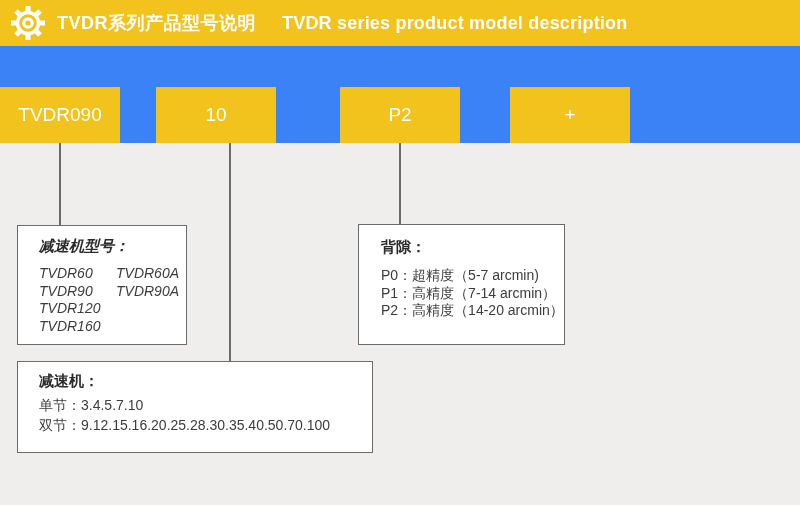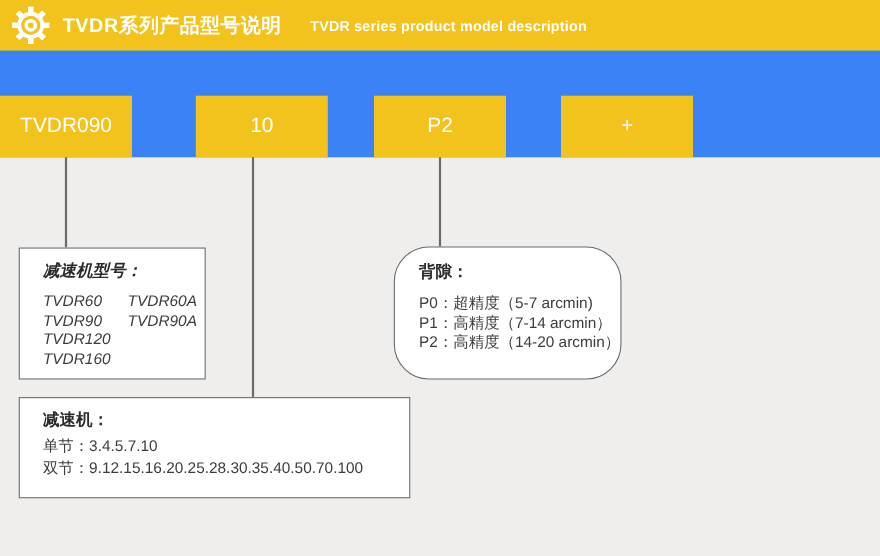--- a/index.html
+++ b/index.html
@@ -11,56 +11,56 @@
   
   .header {
     position: absolute; left: 0; top: 0; width: 800px; height: 46px;
     background: #F2C31C; display: flex; align-items: center;
   }
   .gear-wrap { margin-left: 10px; width: 36px; height: 36px; display: flex; align-items: center; justify-content: center; }
   .header-title-zh {
     margin-left: 11px; color: #ffffff; font-weight: bold; font-size: 18px; letter-spacing: 0.5px;
   }
   .header-title-en {
-    margin-left: 26px; color: #ffffff; font-weight: bold; font-size: 13px; letter-spacing: 0.2px;
+    margin-left: 26px; color: #ffffff; font-weight: bold; font-size: 18px; letter-spacing: 0.2px;
   }
   
   .gray-panel {
     position: absolute; left: 0; top: 143px; width: 800px; height: 362px;
     background: #EFEEEC;
   }
   
   .segment {
     position: absolute; top: 87px; width: 120px; height: 56px;
     background: #F2C31C; color: #ffffff; font-weight: normal; font-size: 19px;
     display: flex; align-items: center; justify-content: center; z-index: 4;
   }
   .seg-0 { left: 0; }
-  .seg-1 { left: 178px; }
+  .seg-1 { left: 156px; }
   .seg-2 { left: 340px; }
   .seg-3 { left: 510px; }
   .seg-4 { left: 680px; }
   
   .connector {
     position: absolute; width: 2px; background: #6B6B6B; z-index: 2;
   }
   .conn-1 { left: 59px;  top: 127px; height: 98px; }
   .conn-2 { left: 229px; top: 127px; height: 234px; }
   .conn-3 { left: 399px; top: 127px; height: 97px; }
   
   .info-box {
     position: absolute; background: #ffffff; border: 1.5px solid #6B6B6B; z-index: 3;
     color: #3C3C3C; font-size: 14px;
   }
   .info-title { font-weight: bold; font-size: 15px; color: #2B2B2B; }
   .box-gearbox-model { left: 17px; top: 225px; width: 170px; height: 120px; padding: 11px 0 0 21px; font-style: italic; }
   .box-gearbox-model .info-title { margin-bottom: 9px; }
   .model-row { display: flex; line-height: 17.5px; }
   .model-col1 { width: 77px; }
-  .box-backlash { left: 358px; top: 224px; width: 207px; height: 121px; padding: 13px 0 0 22px; border-radius: 32px; }
+  .box-backlash { left: 358px; top: 224px; width: 207px; height: 121px; padding: 13px 0 0 22px; }
   .box-backlash .info-title { margin-bottom: 10px; }
   .box-backlash .line { line-height: 17.5px; white-space: nowrap; }
   .box-ratio { left: 17px; top: 361px; width: 356px; height: 92px; padding: 10px 0 0 21px; }
   .box-ratio .info-title { margin-bottom: 5px; }
   .box-ratio .line { line-height: 19.5px; white-space: nowrap; }
 </style>
 </head>
 <body>
 
 <div class="stage">

